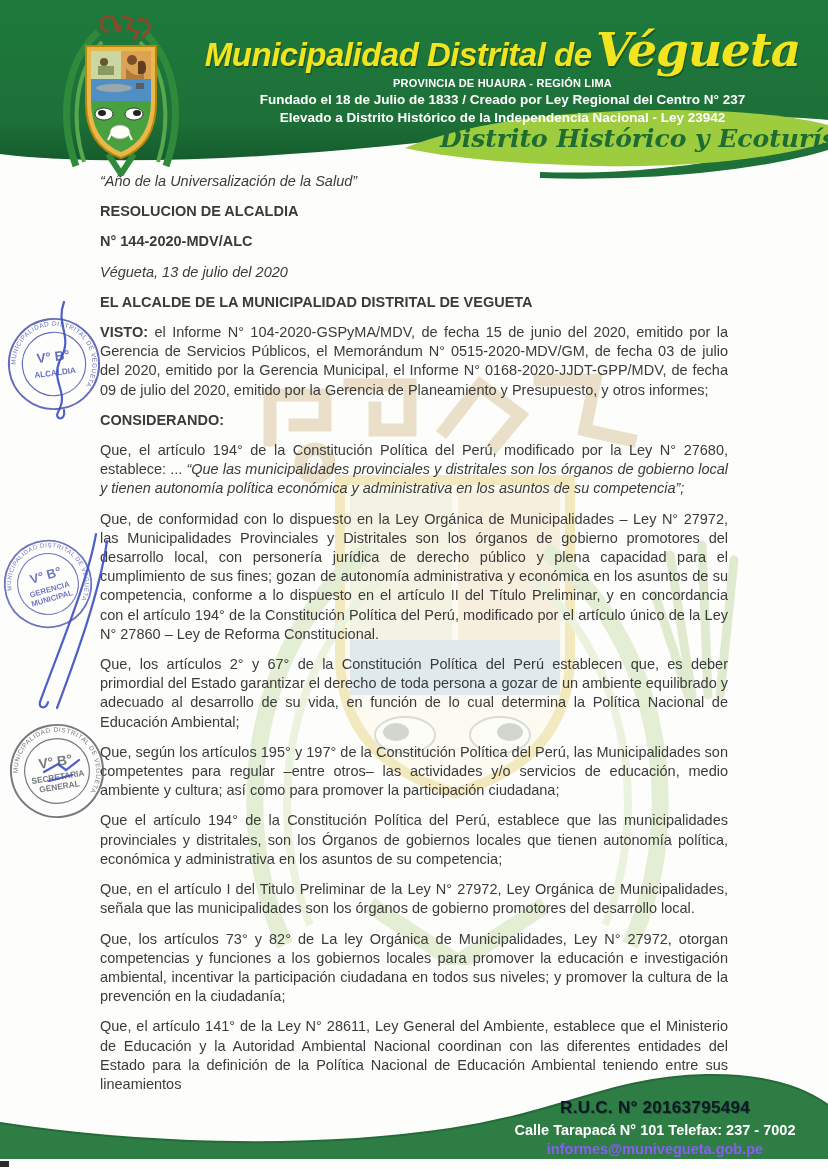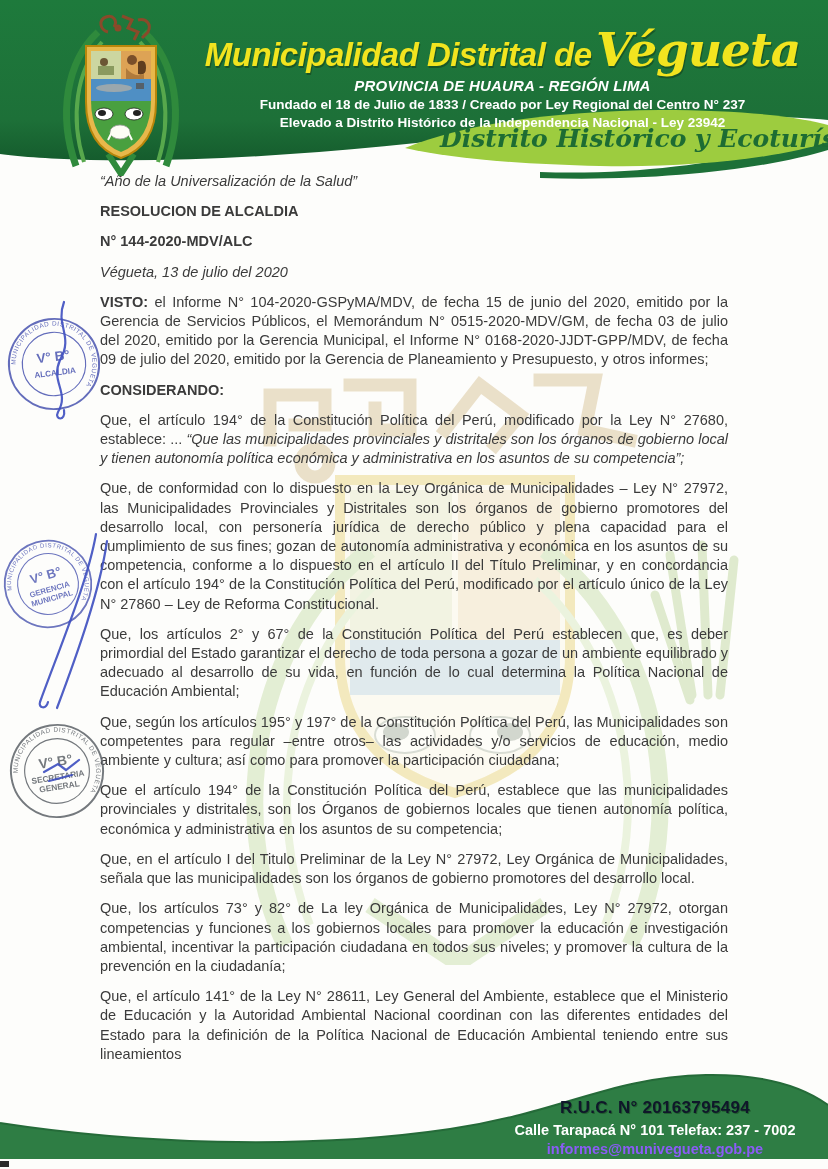--- a/index.html
+++ b/index.html
@@ -15,21 +15,21 @@
   .title-line{white-space:nowrap;line-height:1;}
   .title-prefix{
     font-style:italic;font-weight:bold;font-size:33px;color:#f2e41f;
     letter-spacing:-0.5px;text-shadow:1px 1.5px 0 rgba(20,60,25,.55);
   }
   .title-script{
     font-family:"DejaVu Serif", serif;font-style:italic;font-weight:bold;
     font-size:47px;color:#f2e41f;letter-spacing:-1px;
     text-shadow:1px 1.5px 0 rgba(20,60,25,.55);
   }
-  .subtitle1{margin-top:4px;font-weight:bold;font-size:15px;color:#ffffff;letter-spacing:.2px;font-style:italic;}
+  .subtitle1{margin-top:4px;font-weight:bold;font-size:11px;color:#ffffff;letter-spacing:.2px;}
   .subtitle2{margin-top:3px;font-weight:bold;font-size:13.5px;color:#ffffff;}
   .banner-slogan{
     position:absolute;left:440px;top:124px;width:380px;text-align:center;z-index:7;
     font-family:"DejaVu Serif", serif;font-style:italic;font-weight:bold;
     font-size:25px;color:#1d6c33;white-space:nowrap;
   }
   .crest{position:absolute;left:52px;top:4px;z-index:7;}
   
   .watermark{position:absolute;left:200px;top:345px;z-index:1;opacity:.55;pointer-events:none;}
   
@@ -174,20 +174,21 @@
     </svg>
   </div>
 
   <div class="doc-body">
     <div class="centerblock">
       <p class="year-quote">“Año de la Universalización de la Salud”</p>
       <p class="res-title">RESOLUCION DE ALCALDIA</p>
       <p class="res-num">N° 144-2020-MDV/ALC</p>
     </div>
     <p class="dateline">Végueta, 13  de julio del 2020</p>
+    <p class="addressee">EL ALCALDE DE LA MUNICIPALIDAD DISTRITAL DE VEGUETA</p>
     <p><b>VISTO:</b><span> el Informe N° 104-2020-GSPyMA/MDV, de fecha 15 de junio del 2020, emitido por la Gerencia de Servicios Públicos, el Memorándum N° 0515-2020-MDV/GM, de fecha 03 de julio del 2020, emitido por la Gerencia Municipal, el Informe N° 0168-2020-JJDT-GPP/MDV, de fecha 09 de julio del 2020, emitido por la Gerencia de Planeamiento y Presupuesto, y otros informes;</span></p>
     <p class="heading">CONSIDERANDO:</p>
     <p><span>Que, el artículo 194° de la Constitución Política del Perú, modificado por la Ley N° 27680, establece: ...</span><span class="it"> “Que las municipalidades provinciales y distritales son los órganos de gobierno local y tienen autonomía política económica y administrativa en los asuntos de su competencia”;</span></p>
     <p><span>Que, de conformidad con lo dispuesto en la Ley Orgánica de Municipalidades – Ley N° 27972, las Municipalidades Provinciales y Distritales son los órganos de gobierno promotores del desarrollo local, con personería jurídica de derecho público y plena capacidad para el cumplimiento de sus fines; gozan de autonomía administrativa y económica en los asuntos de su competencia, conforme a lo dispuesto en el artículo II del Título Preliminar, y en concordancia con el artículo 194° de la Constitución Política del Perú, modificado por el artículo único de la Ley N° 27860 – Ley de Reforma Constitucional.</span><span class="it"></span></p>
     <p><span>Que, los artículos 2° y 67° de la Constitución Política del Perú establecen que, es deber primordial del Estado garantizar el derecho de toda persona a gozar de un ambiente equilibrado y adecuado al desarrollo de su vida, en función de lo cual determina la Política Nacional de Educación Ambiental;</span><span class="it"></span></p>
     <p><span>Que, según los artículos 195° y 197° de la Constitución Política del Perú, las Municipalidades son competentes para regular –entre otros– las actividades y/o servicios de educación, medio ambiente y cultura; así como para promover la participación ciudadana;</span><span class="it"></span></p>
     <p><span>Que el artículo 194° de la Constitución Política del Perú, establece que las municipalidades provinciales y distritales, son los Órganos de gobiernos locales que tienen autonomía política, económica y administrativa en los asuntos de su competencia;</span><span class="it"></span></p>
     <p><span>Que, en el artículo I del Titulo Preliminar de la Ley N° 27972, Ley Orgánica de Municipalidades, señala que las municipalidades son los órganos de gobierno promotores del desarrollo local.</span><span class="it"></span></p>
     <p><span>Que, los artículos 73° y 82° de La ley Orgánica de Municipalidades, Ley N° 27972, otorgan competencias y funciones a los gobiernos locales para promover la educación e investigación ambiental, incentivar la participación ciudadana en todos sus niveles; y promover la cultura de la prevención en la ciudadanía;</span><span class="it"></span></p>
     <p><span>Que, el artículo 141° de la Ley N° 28611, Ley General del Ambiente, establece que el Ministerio de Educación y la Autoridad Ambiental Nacional coordinan con las diferentes entidades del Estado para la definición de la Política Nacional de Educación Ambiental teniendo entre sus lineamientos</span><span class="it"></span></p>

